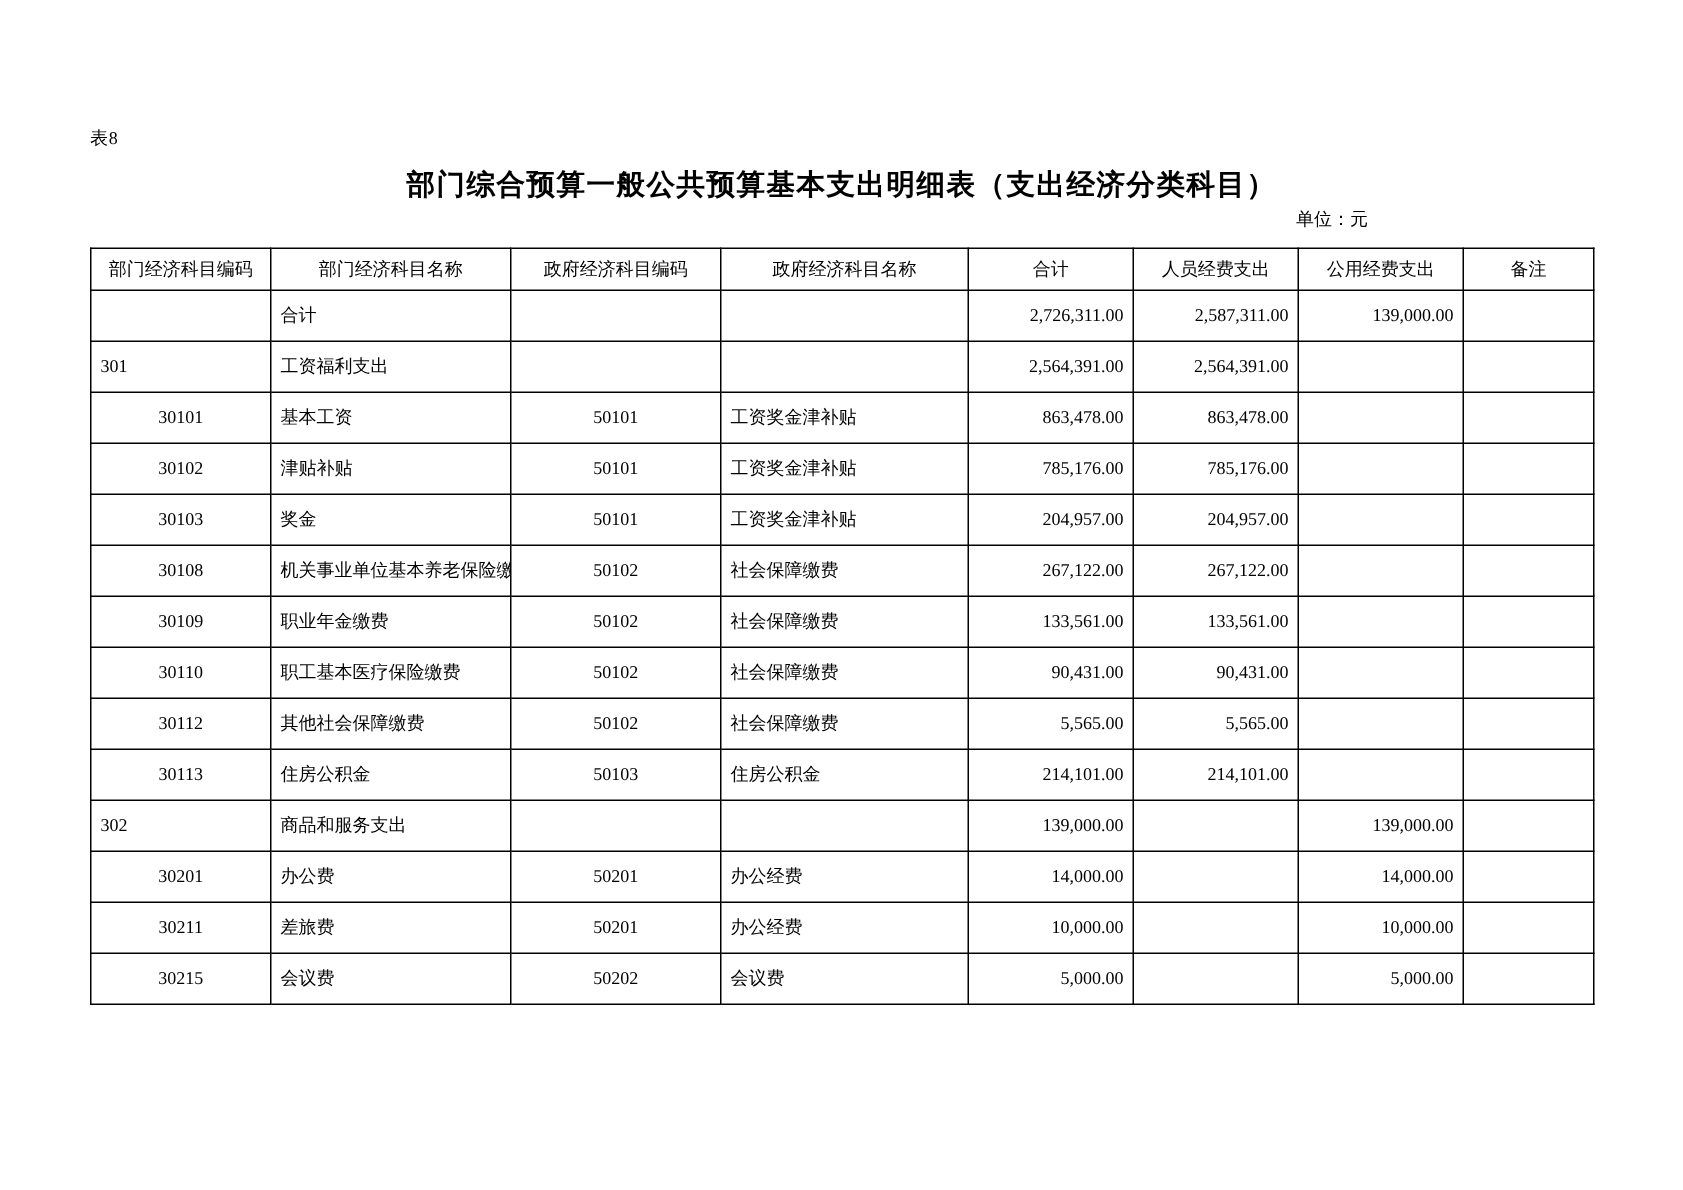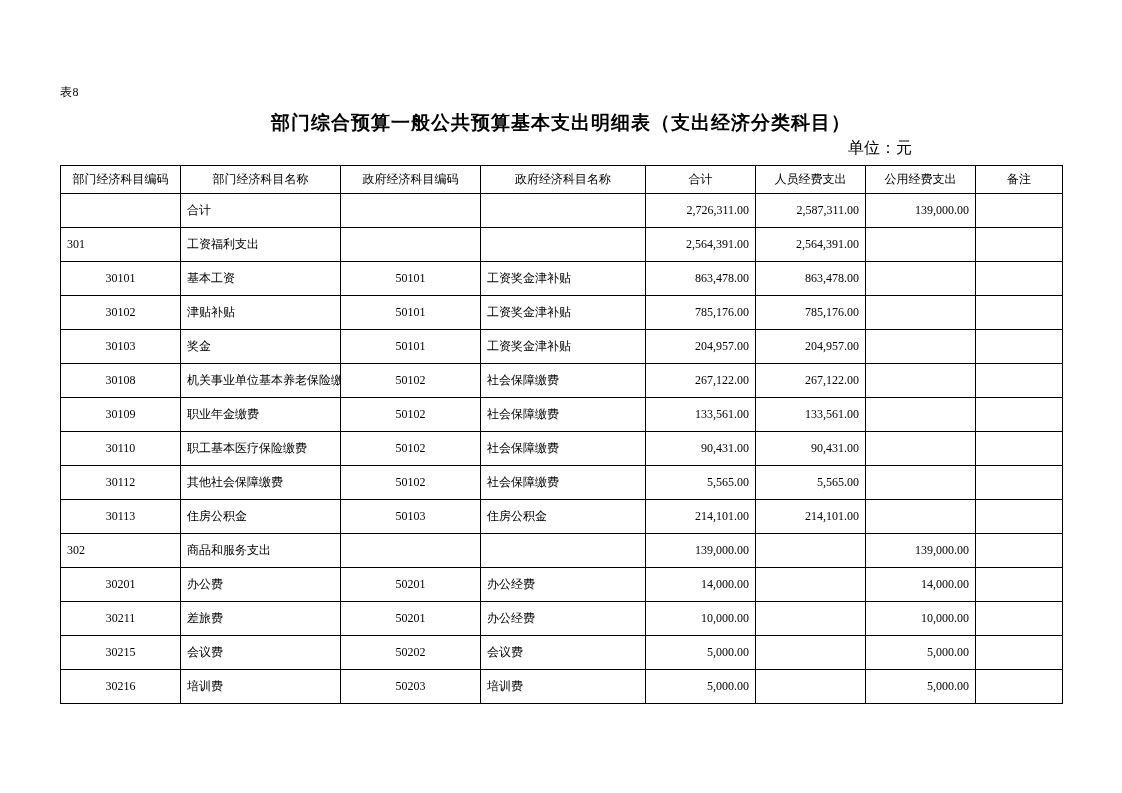--- a/index.html
+++ b/index.html
@@ -39,21 +39,21 @@
     text-align: center;
     font-size: 19px;
     font-weight: bold;
     font-family: "Liberation Serif", "DejaVu Serif", serif;
     letter-spacing: 1px;
   }
   .unit-note {
     position: absolute;
     right: 60px;
     top: 138px;
-    font-size: 16px;
+    font-size: 12px;
   }
   table.budget {
     position: absolute;
     left: 60px;
     top: 165px;
     width: 1002px;
     border-collapse: collapse;
     table-layout: fixed;
   }
   table.budget th,
@@ -243,26 +243,16 @@
         <tr>
           <td class="c-code code-l2">30215</td>
           <td class="c-name">会议费</td>
           <td class="c-gcode">50202</td>
           <td class="c-gname">会议费</td>
           <td class="c-total">5,000.00</td>
           <td class="c-person"></td>
           <td class="c-public">5,000.00</td>
           <td class="c-remark"></td>
         </tr>
-        <tr>
-          <td class="c-code code-l2">30216</td>
-          <td class="c-name">培训费</td>
-          <td class="c-gcode">50203</td>
-          <td class="c-gname">培训费</td>
-          <td class="c-total">5,000.00</td>
-          <td class="c-person"></td>
-          <td class="c-public">5,000.00</td>
-          <td class="c-remark"></td>
-        </tr>
       </tbody>
   </table>
 
 </div>
 
 </body></html>

